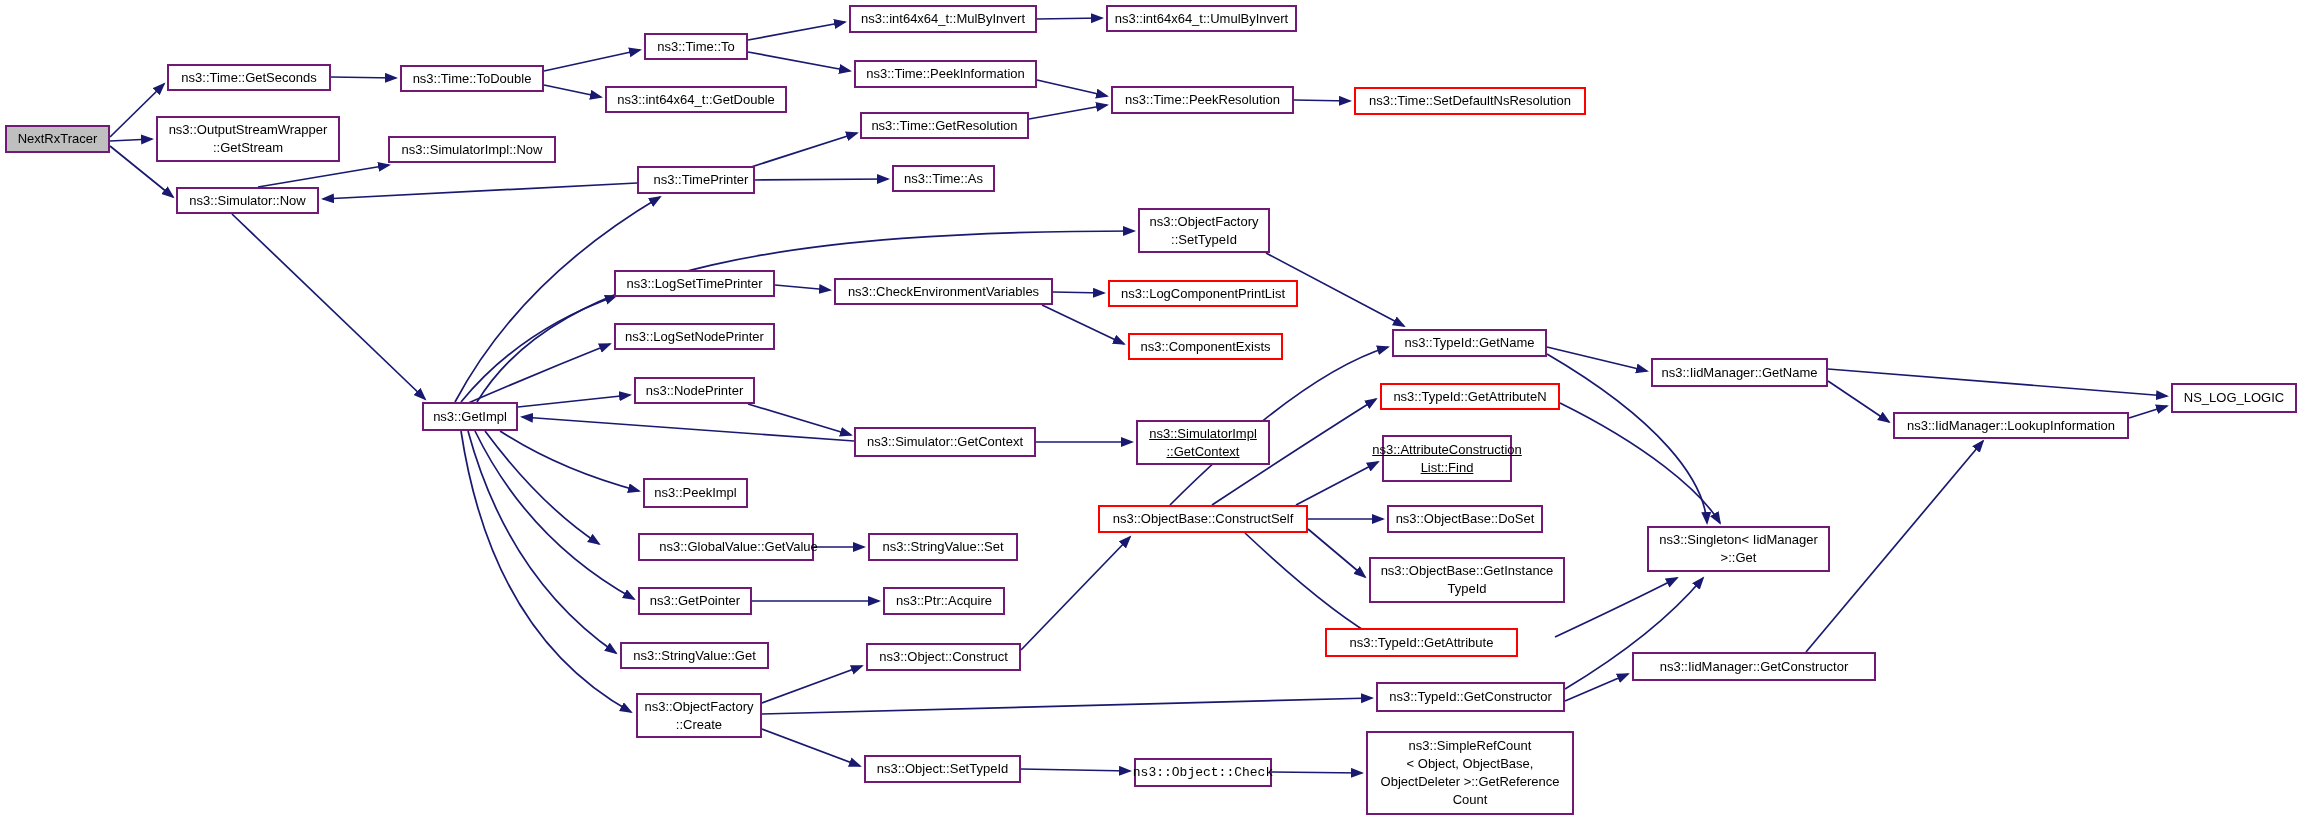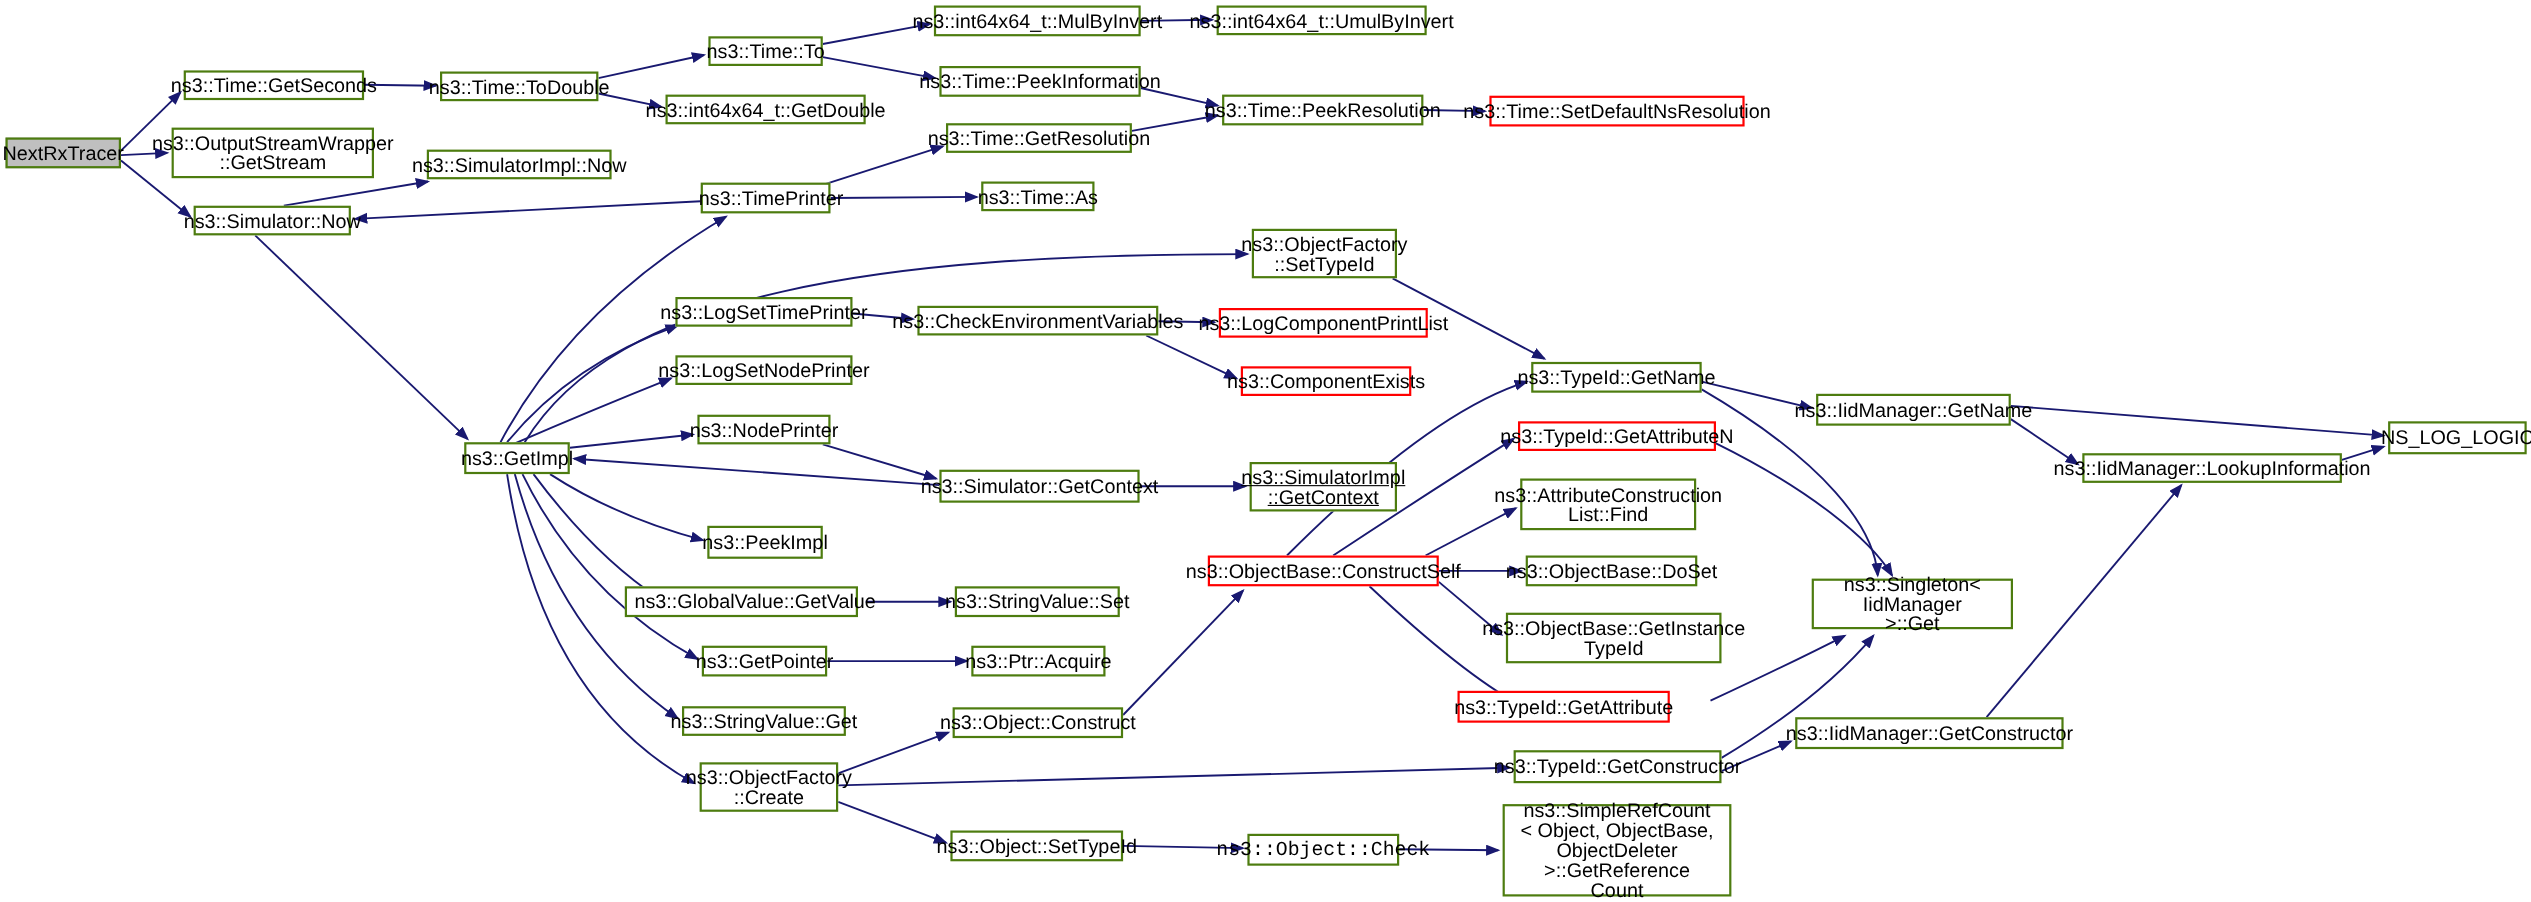--- a/index.html
+++ b/index.html
@@ -1,22 +1,22 @@
 <!DOCTYPE html>
 <html><head>
 <meta charset="utf-8">
 <style>
   html,body{margin:0;padding:0;background:#ffffff;}
   #canvas{position:relative;width:2301px;height:820px;background:#ffffff;overflow:hidden;
           font-family:"Liberation Sans","DejaVu Sans",sans-serif;}
   #edge-layer{position:absolute;left:0;top:0;width:2301px;height:820px;}
   .edge{fill:none;stroke-width:1.7px;}
-  .node{position:absolute;box-sizing:border-box;background:#ffffff;border:2px solid #4d7c0f;
+  .node{position:absolute;box-sizing:border-box;background:#ffffff;border:2px solid #701a75;
         display:flex;align-items:center;justify-content:center;text-align:center;
-        font-size:18px;line-height:18px;color:#000;cursor:pointer;}
+        font-size:13px;line-height:18px;color:#000;cursor:pointer;}
   .node.red{border-color:#ff0000;}
   .node.current{background:#bfbfbf;}
   .lbl{white-space:pre-line;padding:0 2px;}
 </style>
 </head>
 <body>
 
 <div id="canvas" style="background: rgb(255, 255, 255);">
   <svg id="edge-layer" viewBox="0 0 2301 820" xmlns="http://www.w3.org/2000/svg">
     <defs>
@@ -175,38 +175,38 @@
       </div>
       <div class="node" style="left: 2171px; top: 383px; width: 126px; height: 30px;">
         <div class="lbl">NS_LOG_LOGIC</div>
       </div>
       <div class="node" style="left: 1893px; top: 412px; width: 236px; height: 27px;">
         <div class="lbl">ns3::IidManager::LookupInformation</div>
       </div>
       <div class="node red" style="left: 1380px; top: 383px; width: 180px; height: 27px;">
         <div class="lbl">ns3::TypeId::GetAttributeN</div>
       </div>
-      <div class="node" style="left: 1382px; top: 435px; width: 160px; height: 47px;">
+      <div class="node" style="left: 1382px; top: 435px; width: 130px; height: 47px; text-decoration: underline;">
         <div class="lbl">ns3::AttributeConstruction
 List::Find</div>
       </div>
       <div class="node" style="left: 643px; top: 478px; width: 105px; height: 30px;">
         <div class="lbl">ns3::PeekImpl</div>
       </div>
       <div class="node red" style="left: 1098px; top: 505px; width: 210px; height: 28px;">
         <div class="lbl">ns3::ObjectBase::ConstructSelf</div>
       </div>
       <div class="node" style="left: 1387px; top: 505px; width: 156px; height: 28px;">
         <div class="lbl">ns3::ObjectBase::DoSet</div>
       </div>
       <div class="node" style="left: 1647px; top: 526px; width: 183px; height: 46px;">
         <div class="lbl">ns3::Singleton&lt; IidManager
 &gt;::Get</div>
       </div>
-      <div class="node" style="left: 568px; top: 533px; width: 212px; height: 28px; padding-left: 25px;">
+      <div class="node" style="left: 638px; top: 533px; width: 176px; height: 28px; padding-left: 25px;">
         <div class="lbl">ns3::GlobalValue::GetValue</div>
       </div>
       <div class="node" style="left: 868px; top: 533px; width: 150px; height: 28px;">
         <div class="lbl">ns3::StringValue::Set</div>
       </div>
       <div class="node" style="left: 638px; top: 587px; width: 114px; height: 28px;">
         <div class="lbl">ns3::GetPointer</div>
       </div>
       <div class="node" style="left: 883px; top: 587px; width: 122px; height: 28px;">
         <div class="lbl">ns3::Ptr::Acquire</div>

